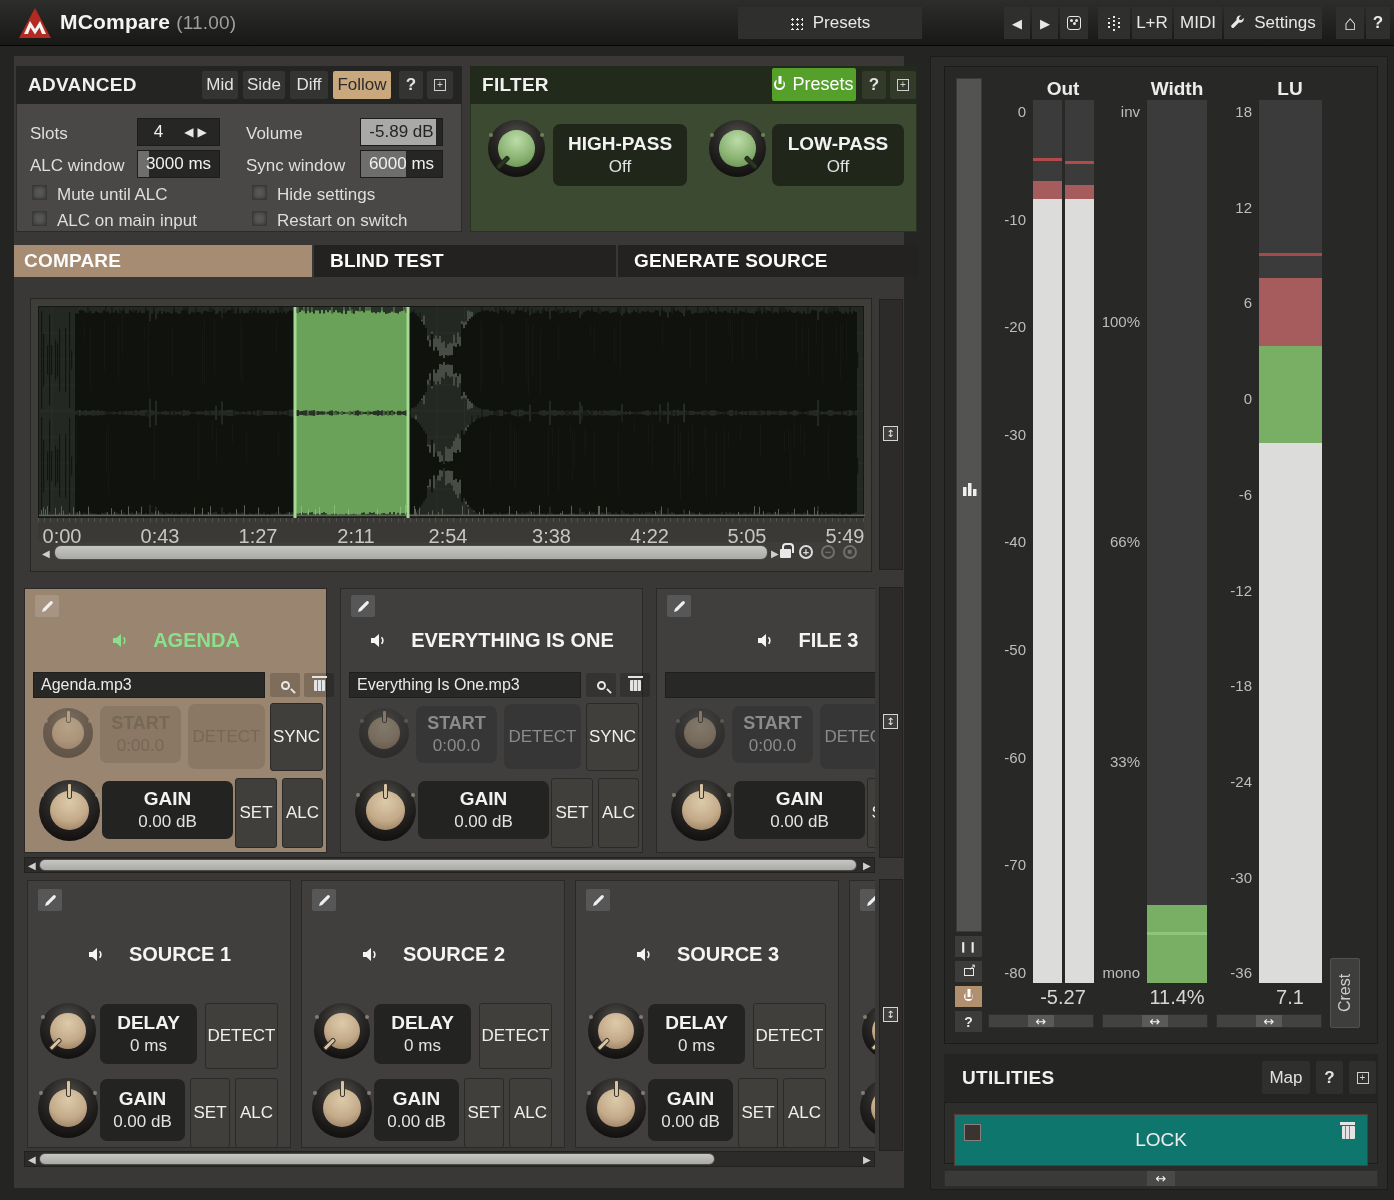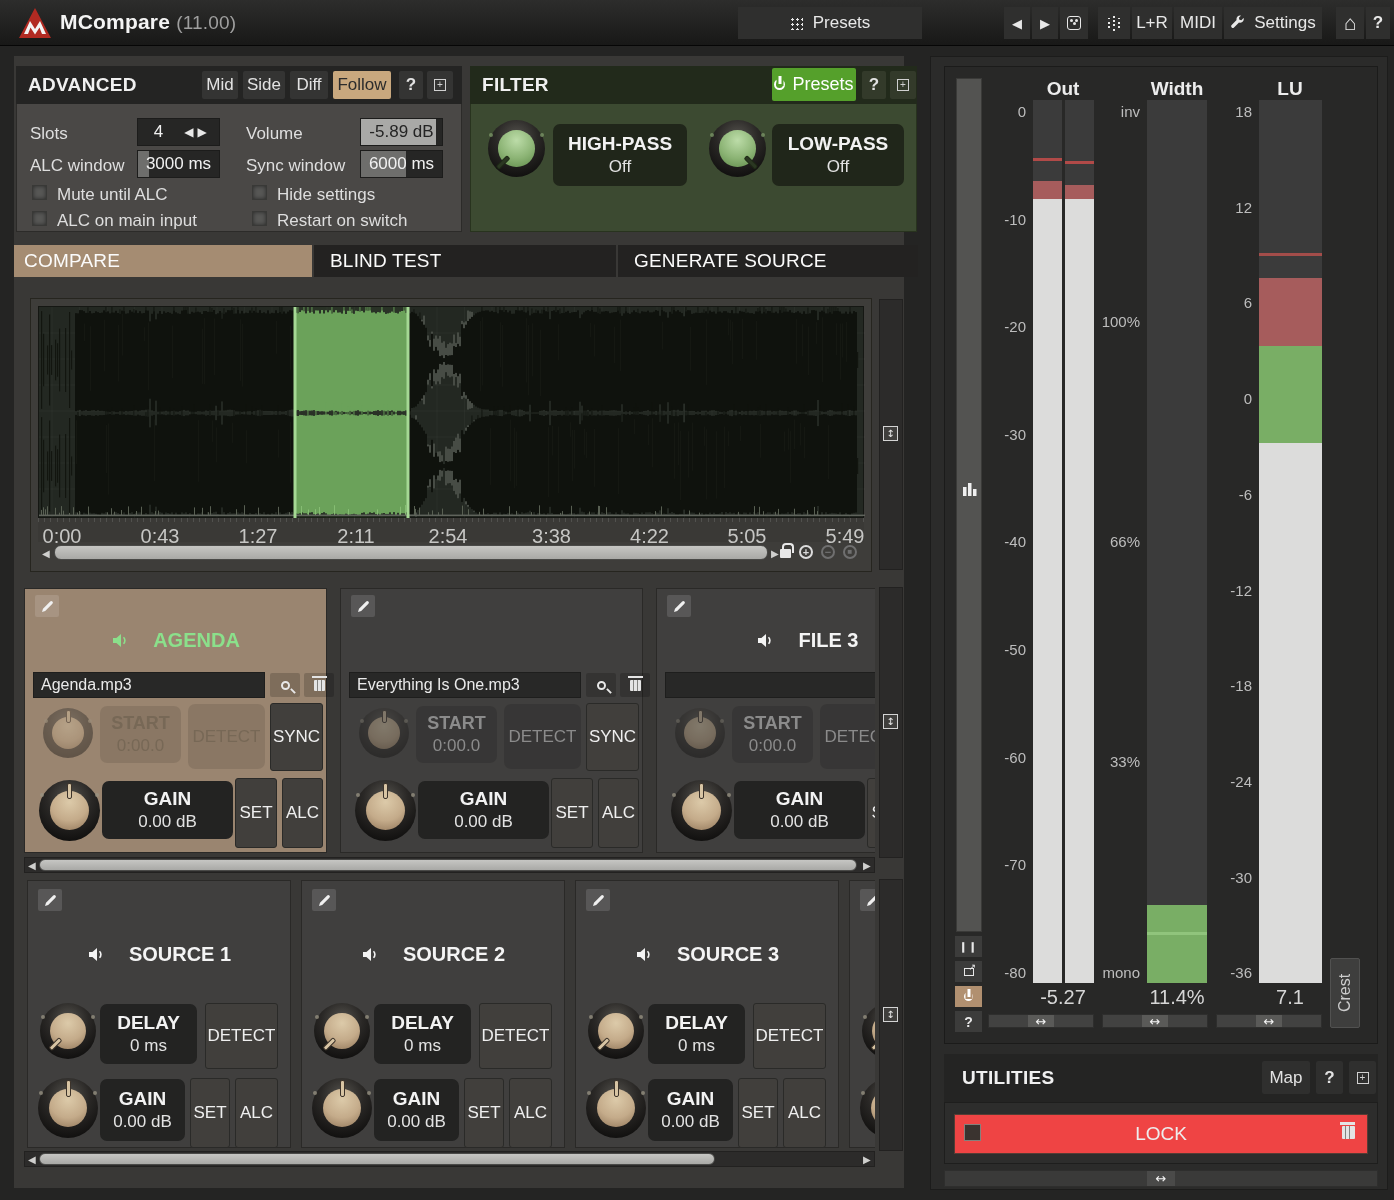--- a/index.html
+++ b/index.html
@@ -74,21 +74,21 @@
 .filefield{position:absolute;background:#282827;border:1px solid #1e1e1d;color:#eaeaea;font-size:16px;display:flex;align-items:center;padding-left:7px}
 .smbtn{position:absolute;background:rgba(0,0,0,0.18);border-radius:2px;display:flex;align-items:center;justify-content:center}
 .valpill{position:absolute;background:#232322;border-radius:7px;color:#f2f2f2;display:flex;flex-direction:column;align-items:center;justify-content:center}
 .valpill .t{font-weight:bold;font-size:19px}
 .valpill .v{font-size:17px;color:#e2e2e2;margin-top:2px}
 .dimpill{position:absolute;border-radius:7px;display:flex;flex-direction:column;align-items:center;justify-content:center}
 .gray .dimpill{background:rgba(0,0,0,0.13);color:#8b8b8b}
 .tansel .dimpill{background:rgba(0,0,0,0.10);color:#776856}
 .dimpill .t{font-weight:bold;font-size:18px}
 .dimpill .v{font-size:17px;margin-top:2px}
-.tabtxt{font-weight:normal;font-size:19px;color:#fbfbfb;letter-spacing:0.2px}
+.tabtxt{font-weight:bold;font-size:19px;color:#fbfbfb;letter-spacing:0.2px}
 .rulerlabel{position:absolute;font-size:20px;color:#c6c6c4;transform:translateX(-50%)}
 </style>
 </head>
 <body>
 
 <div id="app">
 
   <div class="abs titlebar"></div>
   <svg class="abs" style="left:18px;top:7px" width="34" height="32" viewBox="0 0 34 32">
     <path d="M17 1 L33 31 L1 31 Z" fill="#b22a22"></path>
@@ -1574,20 +1574,27 @@
           <span>ALC</span>
         </div>
     </div>
 
     <div class="panel gray" style="left:326px;top:2px;width:303px;height:265px">
       <div class="pencil abs" style="left:10px;top:6px;width:24px;height:22px">
           <svg width="13" height="13" viewBox="0 0 13 13">
             <path d="M1 12 L2 8.8 L9.2 1.6 a1.5 1.5 0 0 1 2.2 2.2 L4.2 11 Z" fill="#f0f0f0"></path>
           </svg>
         </div>
+      <div class="ptitle" style="top:40px">
+        <svg width="19" height="17" viewBox="0 0 19 17">
+            <path d="M2 6h3.4L10 2v13L5.4 11H2z" fill="#f4f4f4"></path>
+            <path d="M12.5 5.2a4.6 4.6 0 0 1 0 6.6" stroke="#f4f4f4" fill="none" stroke-width="1.6"></path>
+          </svg>
+        <span>EVERYTHING IS ONE</span>
+      </div>
       <div class="filefield" style="left:8px;top:83px;width:232px;height:26px">
           <span>Everything Is One.mp3</span>
         </div>
       <div class="smbtn" style="left:245px;top:84px;width:30px;height:24px">
           <span class="searchicon"></span>
         </div>
       <div class="smbtn" style="left:279px;top:84px;width:30px;height:24px">
           <span class="trashicon"></span>
         </div>
       <div class="knob dim abs" style="left:18px;top:119px;width:50px;height:50px">
@@ -1904,21 +1911,21 @@
   <div class="abs hbtn" style="left:1262px;top:1061px;width:48px;height:33px;background:#2f2f2e">
       <span>Map</span>
     </div>
   <div class="abs hbtn" style="left:1316px;top:1061px;width:27px;height:33px;background:#2f2f2e;font-weight:bold">
       <span>?</span>
     </div>
   <div class="abs hbtn" style="left:1349px;top:1061px;width:27px;height:33px;background:#2f2f2e">
       <span class="winicon">+</span>
     </div>
   <div class="abs" style="left:944px;top:1102px;width:434px;height:62px;background:#2d2d2c;border:1px solid #1e1e1d"></div>
-  <div class="abs" style="left:954px;top:1114px;width:414px;height:40px;background:#ef4444;border:1px solid #573c34;display:flex;align-items:center">
+  <div class="abs" style="left:954px;top:1114px;width:414px;height:52px;background:#0f766e;border:1px solid #573c34;display:flex;align-items:center">
     <span class="chk" style="position:absolute;left:9px;top:9px;width:17px;height:17px;background:#3a332f;border:1.5px solid #85807c;box-shadow:none"></span>
     <span style="width:100%;text-align:center;font-size:19px;color:#ededed">LOCK</span>
     <span style="position:absolute;right:12px;top:10px"><span class="trashicon" style="width:13px;height:13px"></span></span>
   </div>
   <div class="abs minislider" style="left:944px;top:1170px;width:434px;height:17px;background:#3a3a39">
       <span class="mbtn" style="width:28px;margin-left:-14px;background:#4a4a49">↔</span>
     </div>
 <div class="mlabel" style="left: 956px; top: 103px;">0</div>
     <div class="mlabel" style="left: 956px; top: 210.6px;">-10</div>
     <div class="mlabel" style="left: 956px; top: 318.2px;">-20</div>

